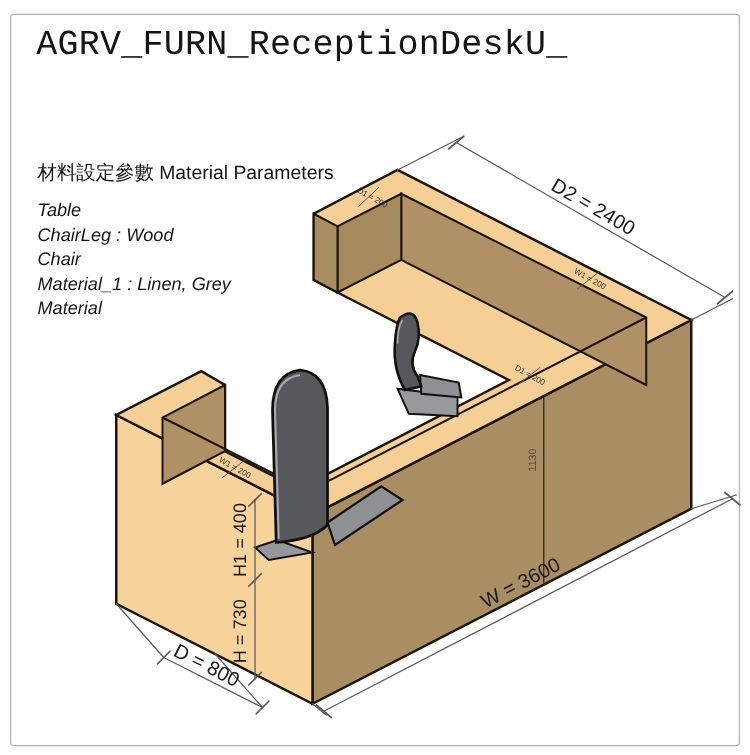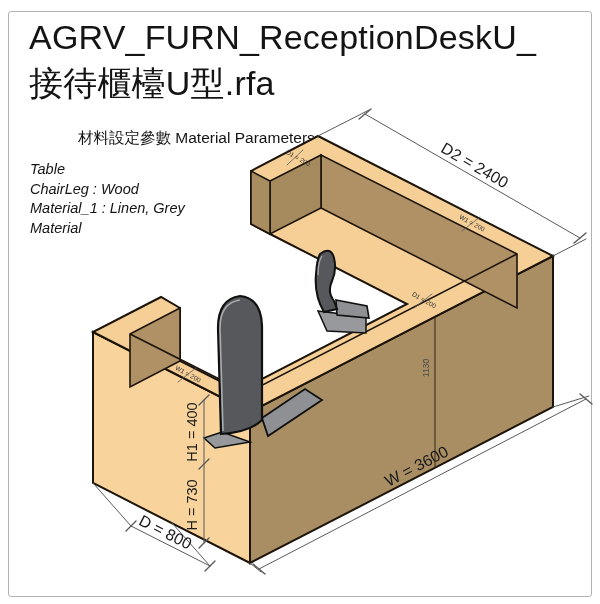--- a/index.html
+++ b/index.html
@@ -1,46 +1,46 @@
 <!DOCTYPE html>
 <html><head>
 <meta charset="utf-8">
 <style>
   html,body{margin:0;padding:0;background:#ffffff;}
   .canvas{position:relative;width:600px;height:604px;background:#ffffff;overflow:hidden;
           font-family:"Liberation Sans",sans-serif;color:#141414;}
   .frame{position:absolute;left:8px;top:11px;width:582px;height:584px;
          border:1px solid #b3b3b3;border-radius:3px;pointer-events:none;}
   .titleblock{position:absolute;left:29px;top:14px;width:560px;}
-  .title-line{font-size:34px;line-height:46px;font-weight:400;letter-spacing:.2px;white-space:nowrap;}
-  .mat-heading{position:absolute;left:30px;top:128px;font-size:15.5px;font-weight:400;margin-left:48px;}
+  .title-line{font-size:28px;line-height:46px;font-weight:400;letter-spacing:.2px;white-space:nowrap;font-family:Liberation Mono, monospace;}
+  .mat-heading{position:absolute;left:30px;top:128px;font-size:15.5px;font-weight:400;}
   .params{position:absolute;left:30px;top:160px;font-size:14.5px;line-height:19.5px;font-style:italic;}
   svg text{font-family:"Liberation Sans",sans-serif;}
   .dimtxt{font-size:16px;fill:#1a1a1a;}
   .dimtxt-v{font-size:14.5px;fill:#1a1a1a;}
   .smalldim{font-size:6.5px;fill:#333333;}
   .panel-h{font-size:8.5px;fill:#4a4a4a;}
 </style>
 </head>
 <body>
 
 <div class="canvas">
 
   <div class="frame"></div>
 
   <div class="titleblock">
     <div class="title-line">AGRV_FURN_ReceptionDeskU_</div>
-    <div class="title-line">接待櫃檯U型.rfa</div>
   </div>
 
   <div class="mat-heading">材料設定參數 Material Parameters</div>
 
   <div class="params">
     <div>Table</div>
     <div>ChairLeg : Wood</div>
+    <div>Chair</div>
     <div>Material_1 : Linen, Grey</div>
     <div>Material</div>
   </div>
 
   <svg width="600" height="604" viewBox="0 0 600 604" style="position:absolute;left:0;top:0;">
 
     <g>
 
       <polygon points="250,412 553,256 553,407 250,563" fill="#A98E63" stroke="#1c140a" stroke-width="2"></polygon>
 

